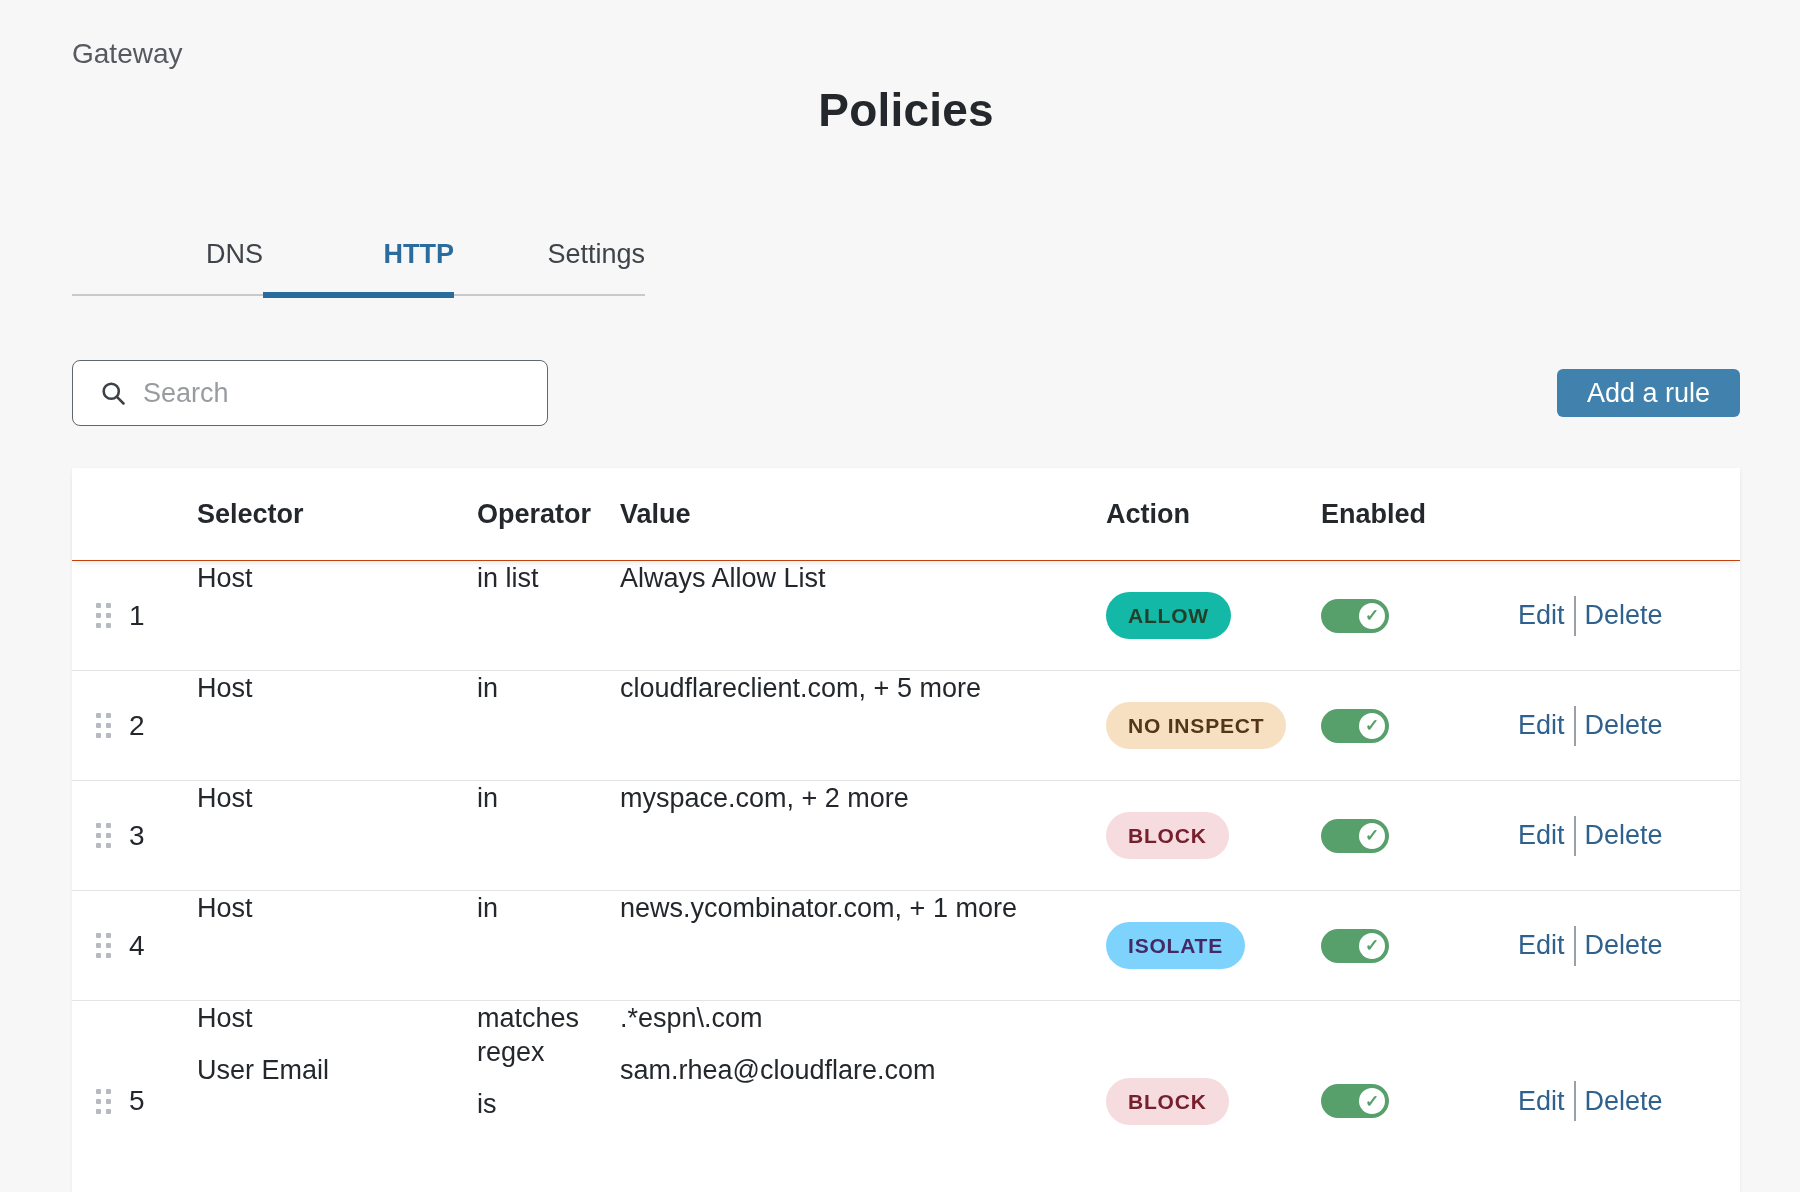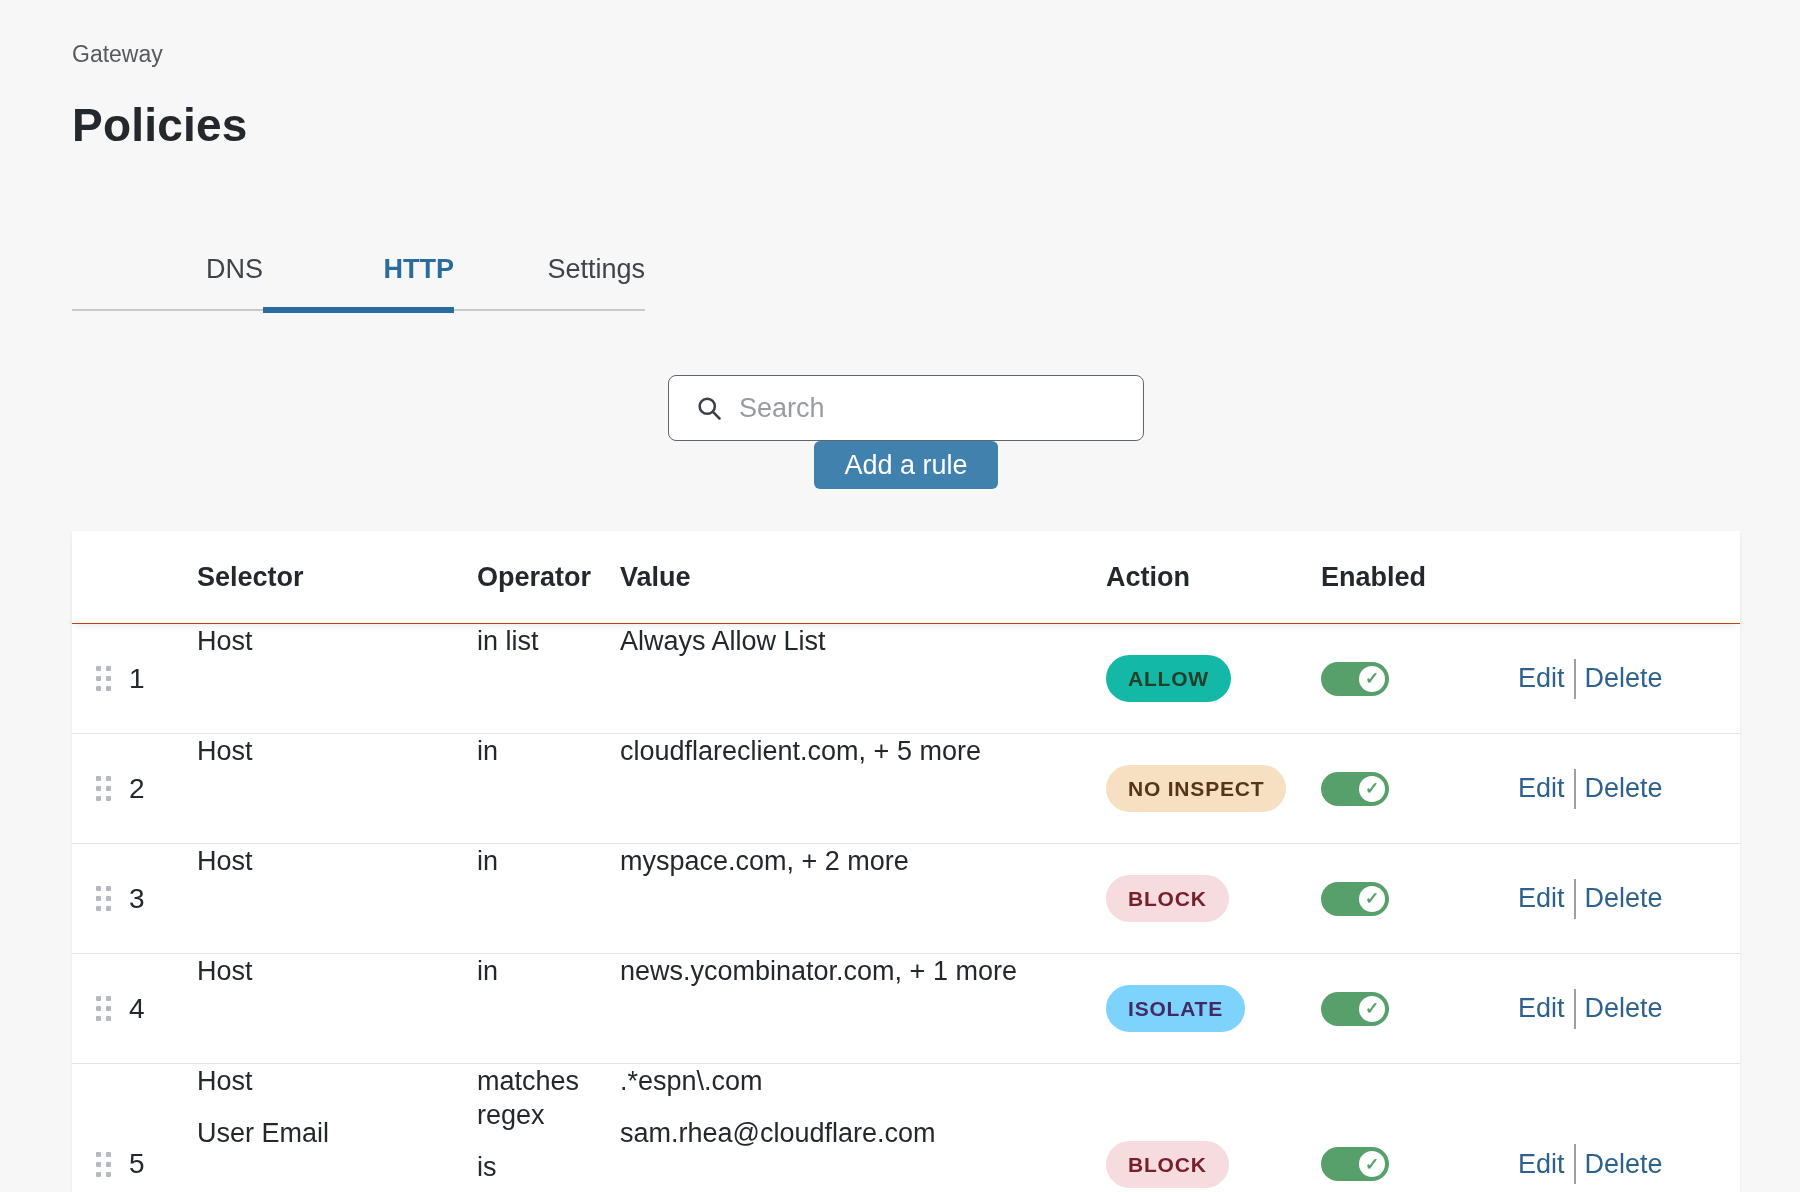--- a/index.html
+++ b/index.html
@@ -10,30 +10,30 @@
   }
   *{box-sizing:border-box;margin:0;padding:0;}
   html,body{width:1800px;height:1192px;overflow:hidden;}
   body{
     background:#f7f7f7;
     font-family:"Liberation Sans",sans-serif;
     color:#24282c;
   }
   .content{padding-left:72px;padding-right:60px;}
 
-  .breadcrumb{padding-top:40px;font-size:23px;line-height:28px;color:#56595e;}
-  .title{margin-top:31px;font-size:46px;line-height:52px;font-weight:700;color:#24282c;letter-spacing:.2px;}
+  .breadcrumb{padding-top:40px;font-size:28px;line-height:28px;color:#56595e;}
+  .title{margin-top:16px;font-size:46px;line-height:52px;font-weight:700;color:#24282c;letter-spacing:.2px;text-align:center;}
 
   .tabs{margin-top:102px;width:573px;display:flex;position:relative;}
   .tabs::after{content:"";position:absolute;left:0;right:0;bottom:0;height:2px;background:#c7c9cb;}
   .tab{flex:1;text-align:right;font-size:27px;line-height:32px;color:#3f444a;padding-bottom:26px;position:relative;cursor:pointer;}
   .tab.active{color:var(--accent);font-weight:700;}
   .tab.active::after{content:"";position:absolute;left:0;right:0;bottom:-2px;height:6px;background:var(--accent);z-index:1;}
 
-  .toolbar{margin-top:64px;display:flex;align-items:center;justify-content:space-between;flex-direction:column;}
+  .toolbar{margin-top:64px;display:flex;align-items:center;justify-content:space-between;}
   .search-box{width:476px;height:66px;background:#fff;border:1.5px solid #5f666d;border-radius:8px;display:flex;align-items:center;}
   .search-box svg{margin:0 16px 0 26px;flex:none;}
   .search-box input{border:none;outline:none;background:transparent;font-family:"Liberation Sans",sans-serif;font-size:27px;color:#24282c;flex:1;min-width:0;}
   .search-box input::placeholder{color:#989ca1;}
   .add-rule{height:48px;padding:0 30px;background:var(--btn);color:#fff;border:none;border-radius:6px;font-family:"Liberation Sans",sans-serif;font-size:27px;cursor:pointer;}
 
   .table{margin-top:42px;background:#fff;box-shadow:0 1px 3px rgba(0,0,0,.07);}
   .thead,.tr{display:grid;grid-template-columns:125px 280px 143px 486px 215px 175px 1fr;}
   .thead{height:93px;align-items:center;border-bottom:1px solid #c2410c;box-shadow:0 5px 7px -3px rgba(0,0,0,.09);position:relative;z-index:1;}
   .th{font-size:27px;font-weight:700;color:#24282c;}

